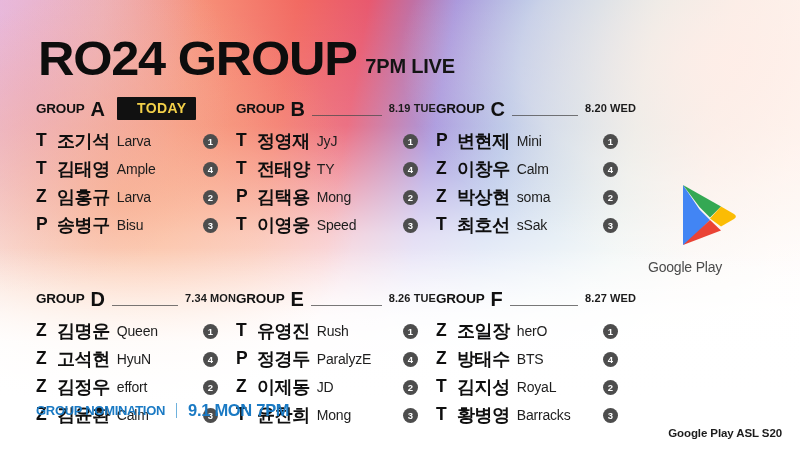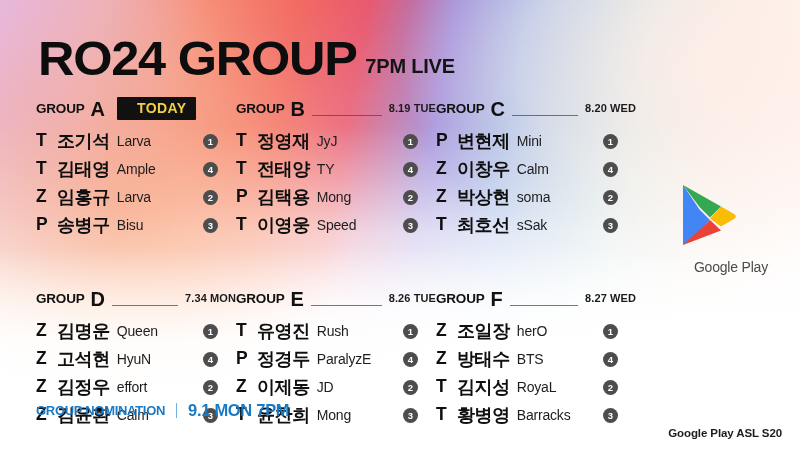--- a/index.html
+++ b/index.html
@@ -85,21 +85,21 @@
   .kname{font-size:18px;font-weight:700;color:#0f0f0f;letter-spacing:-0.4px;white-space:nowrap;}
   .nick{font-size:14px;font-weight:400;color:#1d1d1d;margin-left:7px;white-space:nowrap;letter-spacing:-0.2px;}
   .rank{
     margin-left:auto;width:15px;height:15px;border-radius:50%;
     background:#4d4d4d;color:#fff;font-size:9.5px;font-weight:700;
     display:flex;align-items:center;justify-content:center;
     margin-right:18px;flex:none;
   }
 
   
-  .gplay{position:absolute;left:648px;top:182px;width:120px;text-align:right;}
+  .gplay{position:absolute;left:648px;top:182px;width:120px;text-align:left;}
   .gplay-mark{width:62px;height:66px;margin:0 auto;}
   .gplay-name{font-size:14px;color:#4b4b4b;margin-top:11px;letter-spacing:-0.2px;}
 
   
   .footer-left{position:absolute;left:36px;top:401px;display:flex;align-items:center;}
   .fl-main{font-size:13px;font-weight:800;color:#1a7ac4;letter-spacing:-0.3px;}
   .fl-sep{width:1px;height:15px;background:#6fb2dd;margin:0 11px;}
   .fl-date{font-size:16.5px;font-weight:800;color:#1a7ac4;letter-spacing:-0.3px;}
   .footer-right{position:absolute;right:18px;top:427px;font-size:11.5px;font-weight:700;color:#1c1c1c;letter-spacing:-0.1px;text-align:center;}
 </style>

